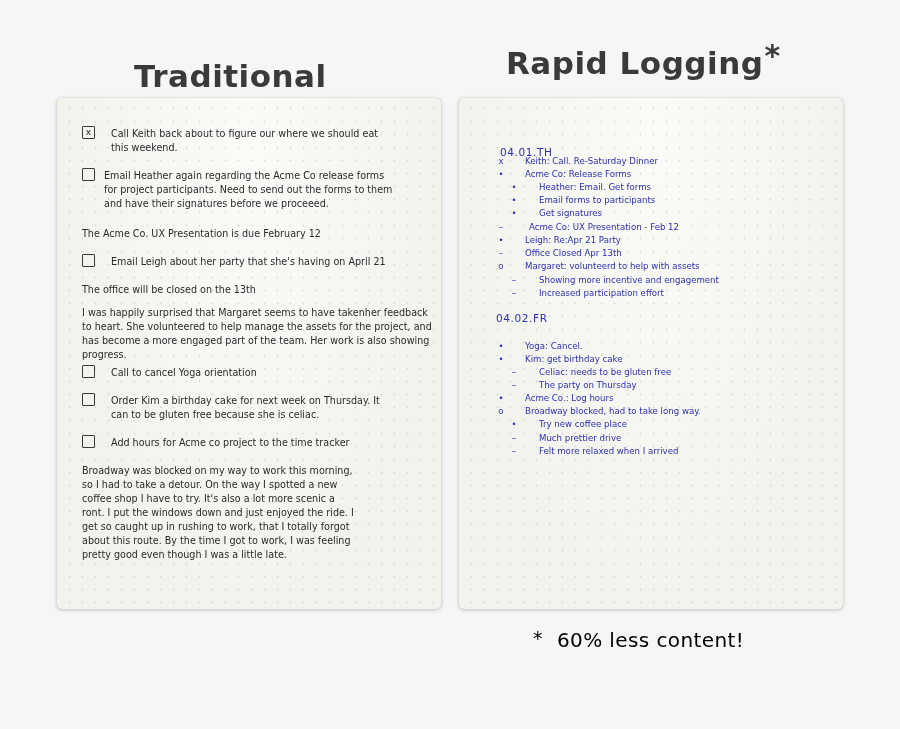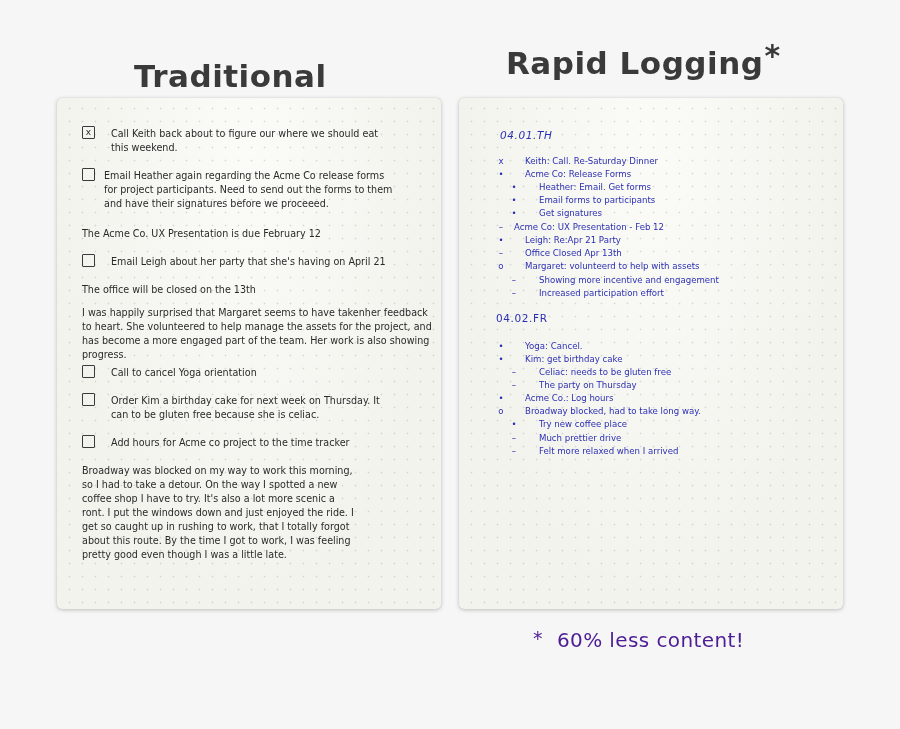--- a/index.html
+++ b/index.html
@@ -42,21 +42,21 @@
   .trad .note { white-space: normal; }
 
   
   .rapid { position: absolute; left: 0; top: 0; width: 100%; height: 100%; color: #2b2fb3; font-size: 8.6px; }
   .rapid .date { position: absolute; font-size: 10.5px; letter-spacing: 0.6px; }
   .rapid .row { position: absolute; height: 13px; line-height: 13px; white-space: nowrap; }
   .rapid .sym { position: absolute; width: 10px; text-align: center; }
   .rapid .lbl { position: absolute; }
 
   .footnote {
-    position: absolute; left: 533px; top: 627px; font-size: 20px; color: #4c1d95;
+    position: absolute; left: 533px; top: 627px; font-size: 20px; color: #000000;
     white-space: nowrap; letter-spacing: 0.4px;
   }
   .footnote .star { font-size: 19px; margin-right: 14px; vertical-align: 2px; }
 </style>
 </head>
 <body>
 
 <div class="title left">Traditional</div>
 <div class="title right"><span>Rapid Logging</span><span class="star">*</span></div>
 
@@ -88,21 +88,21 @@
       <div class="item task" style="top: 296px;">
         <span class="box"></span>
         <span class="txt" style="width: 270px;">Order Kim a birthday cake for next week on Thursday. It can to be gluten free because she is celiac.</span>
       </div>
       <div class="item note" style="top: 366px; right: auto; width: 272px;">Broadway was blocked on my way to work this morning, so I had to take a detour. On the way I spotted a new coffee shop I have to try. It's also a lot more scenic a ront. I put the windows down and just enjoyed the ride. I get so caught up in rushing to work, that I totally forgot about this route. By the time I got to work, I was feeling pretty good even though I was a little late.</div>
     </div>
 </div>
 
 <div class="panel right">
   <div class="rapid" id="rapid">
-      <div class="date" style="left: 41px; top: 31px; font-style: italic;">04.01.TH</div>
+      <div class="date" style="left: 41px; top: 48px;">04.01.TH</div>
       <div class="row" style="top: 57px; left: 0px;">
         <span class="sym" style="left: 37px;">x</span>
         <span class="lbl" style="left: 66px;">Keith: Call. Re-Saturday Dinner</span>
       </div>
       <div class="row" style="top: 70px; left: 0px;">
         <span class="sym" style="left: 37px;">•</span>
         <span class="lbl" style="left: 66px;">Acme Co: Release Forms</span>
       </div>
       <div class="row" style="top: 83px; left: 0px;">
         <span class="sym" style="left: 50px;">•</span>
@@ -111,21 +111,21 @@
       <div class="row" style="top: 96px; left: 0px;">
         <span class="sym" style="left: 50px;">•</span>
         <span class="lbl" style="left: 80px;">Email forms to participants</span>
       </div>
       <div class="row" style="top: 109px; left: 0px;">
         <span class="sym" style="left: 50px;">•</span>
         <span class="lbl" style="left: 80px;">Get signatures</span>
       </div>
       <div class="row" style="top: 123px; left: 0px;">
         <span class="sym" style="left: 37px;">–</span>
-        <span class="lbl" style="left: 55px; text-align: center;">Acme Co: UX Presentation - Feb 12</span>
+        <span class="lbl" style="left: 70px; text-align: center;">Acme Co: UX Presentation - Feb 12</span>
       </div>
       <div class="row" style="top: 136px; left: 0px;">
         <span class="sym" style="left: 37px;">•</span>
         <span class="lbl" style="left: 66px;">Leigh: Re:Apr 21 Party</span>
       </div>
       <div class="row" style="top: 149px; left: 0px;">
         <span class="sym" style="left: 37px;">–</span>
         <span class="lbl" style="left: 66px;">Office Closed Apr 13th</span>
       </div>
       <div class="row" style="top: 162px; left: 0px;">

